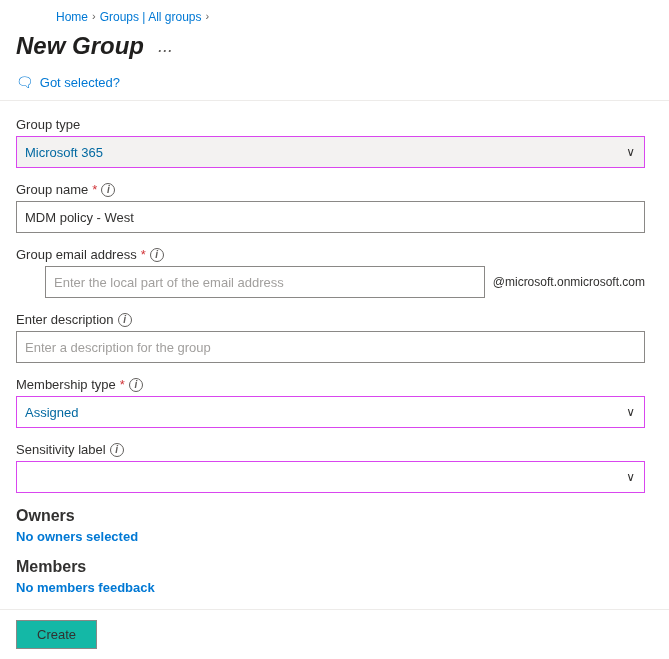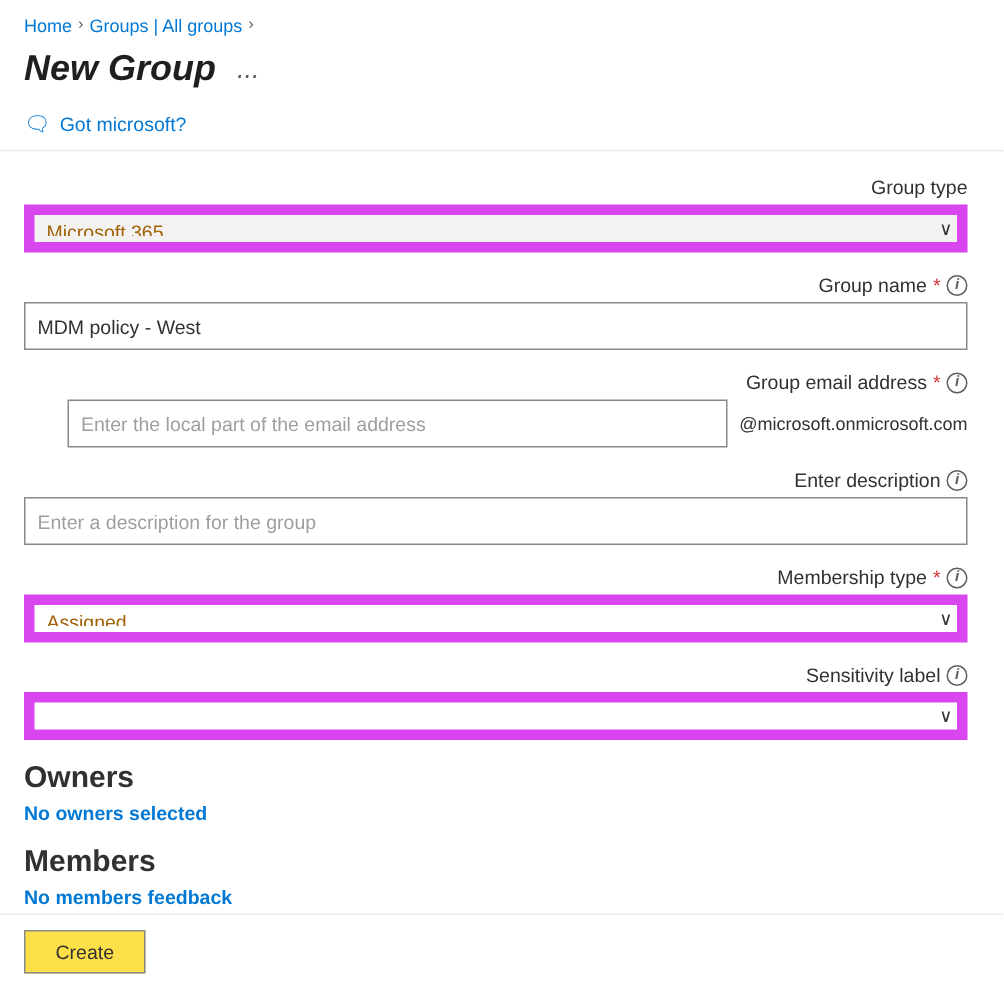--- a/index.html
+++ b/index.html
@@ -18,20 +18,21 @@
       height: 100%;
       position: relative;
     }
     .breadcrumb {
       display: flex;
       align-items: flex-start;
       padding: 10px 0 4px 16px;
       font-size: 12px;
       color: #0078d4;
       gap: 4px;
+      margin-left: 40px;
     }
     .breadcrumb span {
       color: #605e5c;
       font-size: 11px;
     }
     .breadcrumb a {
       color: #0078d4;
       text-decoration: none;
       font-size: 12px;
     }
@@ -94,21 +95,20 @@
       margin-bottom: 14px;
     }
     .form-label {
       display: flex;
       align-items: center;
       gap: 4px;
       font-size: 13px;
       color: #323130;
       margin-bottom: 4px;
       font-weight: 400;
-      justify-content: flex-end;
     }
     .required-star {
       color: #d13438;
       font-size: 13px;
     }
     .info-icon {
       display: inline-flex;
       align-items: center;
       justify-content: center;
       width: 14px;
@@ -135,24 +135,24 @@
     .form-input::placeholder {
       color: #a19f9d;
     }
     .select-wrapper {
       position: relative;
       width: 100%;
     }
     .form-select {
       width: 100%;
       height: 32px;
-      border: 7px solid #d946ef;
+      border: 1px solid #d946ef;
       padding: 4px 32px 4px 8px;
       font-size: 13px;
-      color: #a16207;
+      color: #0369a1;
       background: #fff;
       appearance: none;
       -webkit-appearance: none;
       cursor: pointer;
       outline: none;
     }
     .select-arrow {
       position: absolute;
       right: 10px;
       top: 50%;
@@ -170,41 +170,41 @@
       flex: 1;
       padding-left: 29px;
     }
     .email-domain {
       font-size: 12px;
       color: #323130;
       white-space: nowrap;
       flex-shrink: 0;
     }
     .section-heading {
-      font-size: 20px;
+      font-size: 16px;
       font-weight: 600;
       color: #323130;
       margin-bottom: 4px;
       margin-top: 4px;
     }
     .link-text {
       color: #0078d4;
       font-size: 13px;
       cursor: pointer;
       text-decoration: none;
       font-weight: bold;
     }
     .footer-bar {
       padding: 10px 16px;
       border-top: 1px solid #edebe9;
       background: #fff;
     }
     .create-btn {
       padding: 6px 20px;
-      background: #fde047;
+      background: #14b8a6;
       border: 1px solid #8a8886;
       font-size: 13px;
       color: #323130;
       cursor: pointer;
       font-family: inherit;
     }
     .group-type-select {
       background: #f3f2f1;
     }
   </style>
@@ -220,21 +220,21 @@
     <span class="chevron">›</span>
   </nav>
 
   <div class="page-header">
     <h1 class="page-title">New Group</h1>
     <span class="more-icon">...</span>
   </div>
 
   <div class="feedback-bar">
     <span class="feedback-icon">🗨</span>
-    <span>Got microsoft?</span>
+    <span>Got selected?</span>
   </div>
 
   <div class="divider"></div>
 
   <div class="scrollable-content">
 
     <div class="form-group">
       <div class="form-label">
         <span>Group type</span>
       </div>

